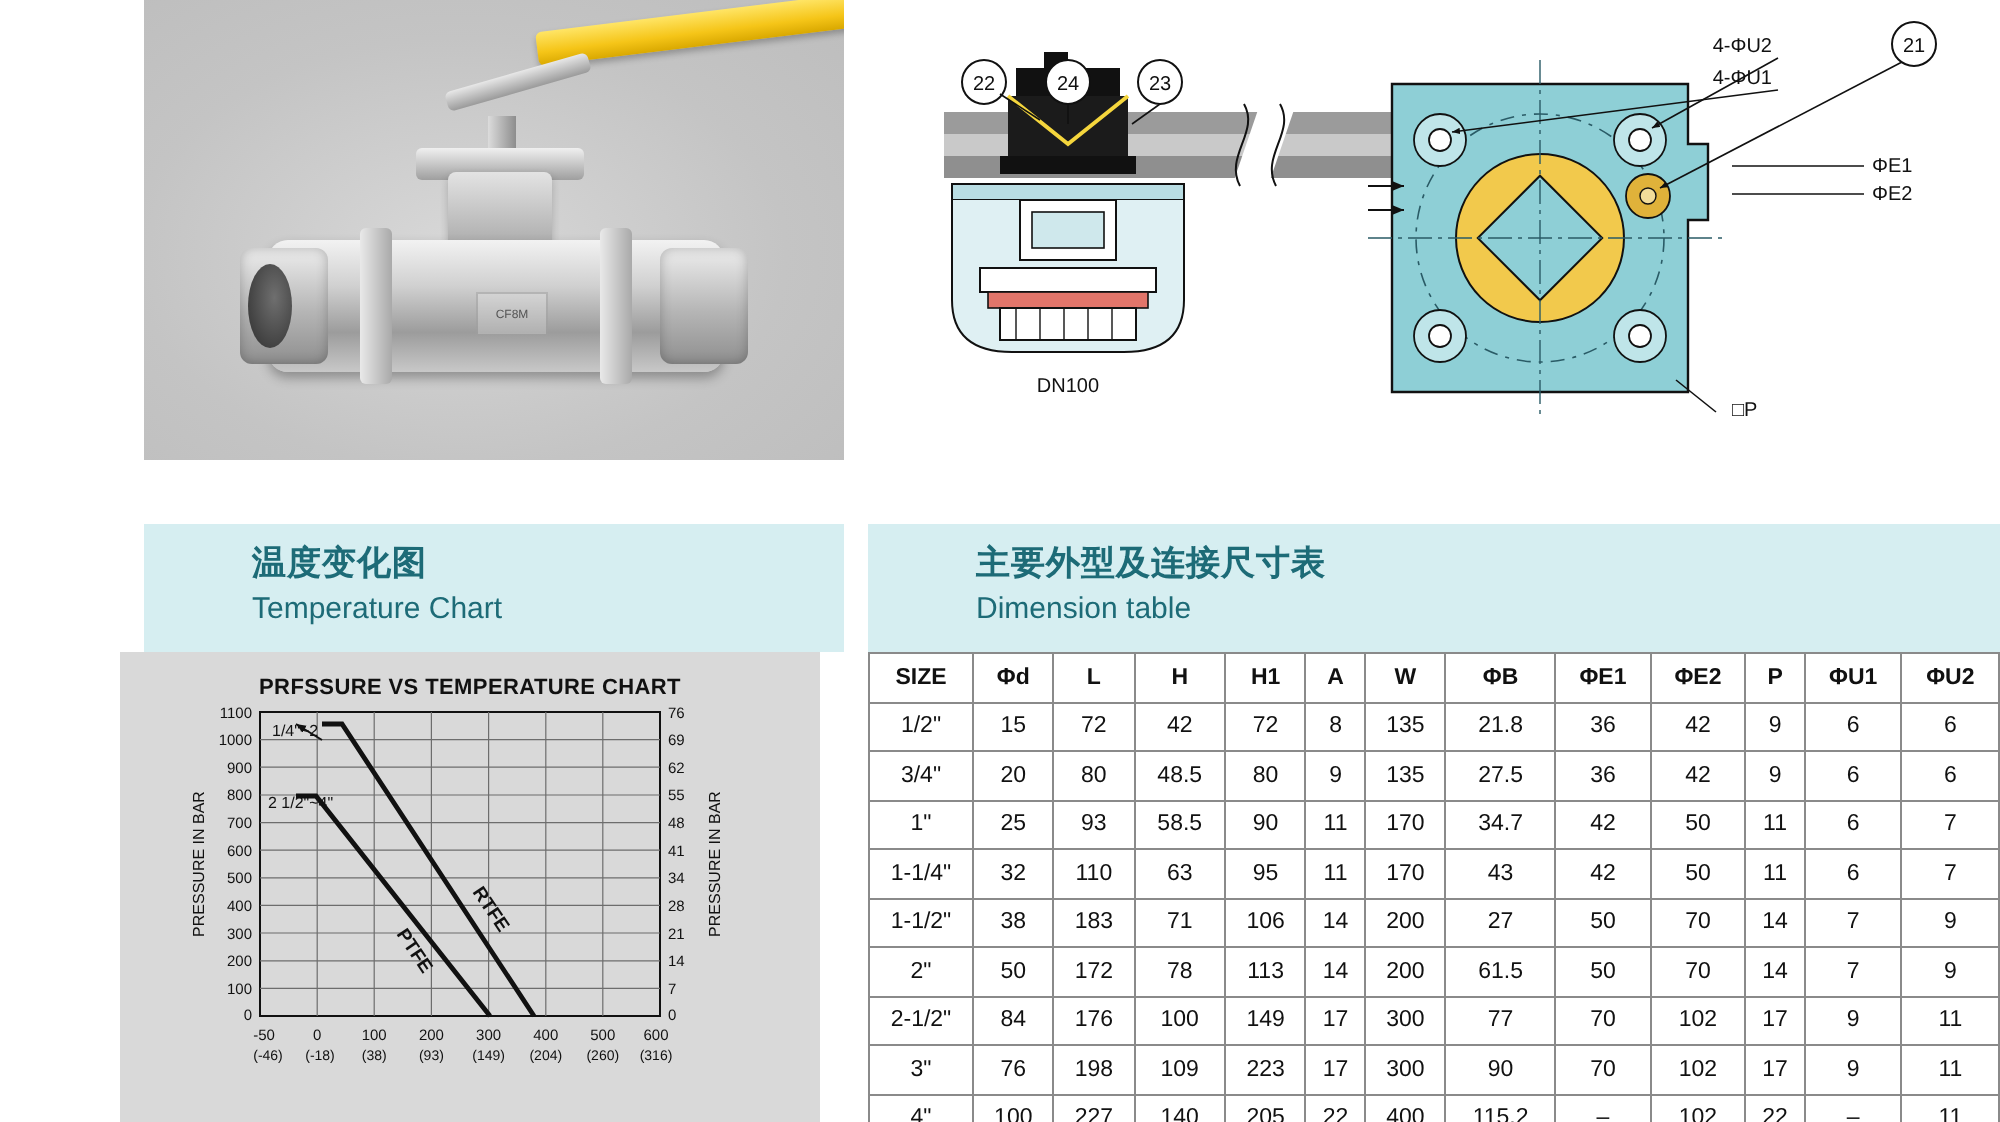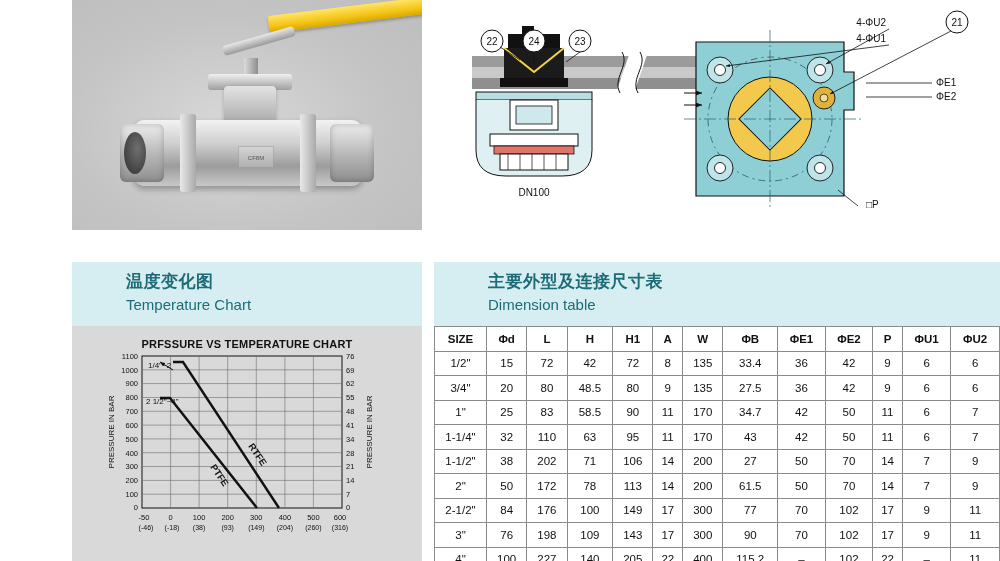--- a/index.html
+++ b/index.html
@@ -99,21 +99,21 @@
     color:#0e5c6b;
     padding:8px 0 0 54px;
   }
   .hdr.left  { left:72px;  top:262px; width:350px; }
   .hdr.right { left:434px; top:262px; width:566px; }
   .hdr .cn { font-size:17px; font-weight:bold; letter-spacing:.5px; color:#1d6b77; }
   .hdr .en { font-size:15px; margin-top:3px; color:#1d6b77; }
 
   
   .chart-panel {
-    position:absolute; left:72px; top:326px; width:350px; height:235px;
+    position:absolute; left:60px; top:326px; width:350px; height:235px;
     background:#d9d9d9;
   }
   .chart-title {
     position:absolute; left:0; top:12px; width:100%;
     text-align:center; font-size:11px; color:#111; font-weight:bold;
     letter-spacing:.2px;
   }
   .chart-panel svg { position:absolute; left:0; top:0; }
 
   
@@ -382,21 +382,21 @@
       </thead>
       <tbody>
         <tr>
           <td>1/2"</td>
           <td>15</td>
           <td>72</td>
           <td>42</td>
           <td>72</td>
           <td>8</td>
           <td>135</td>
-          <td>33.4</td>
+          <td>21.8</td>
           <td>36</td>
           <td>42</td>
           <td>9</td>
           <td>6</td>
           <td>6</td>
         </tr>
         <tr>
           <td>3/4"</td>
           <td>20</td>
           <td>80</td>
@@ -407,21 +407,21 @@
           <td>27.5</td>
           <td>36</td>
           <td>42</td>
           <td>9</td>
           <td>6</td>
           <td>6</td>
         </tr>
         <tr>
           <td>1"</td>
           <td>25</td>
-          <td>83</td>
+          <td>93</td>
           <td>58.5</td>
           <td>90</td>
           <td>11</td>
           <td>170</td>
           <td>34.7</td>
           <td>42</td>
           <td>50</td>
           <td>11</td>
           <td>6</td>
           <td>7</td>
@@ -437,21 +437,21 @@
           <td>43</td>
           <td>42</td>
           <td>50</td>
           <td>11</td>
           <td>6</td>
           <td>7</td>
         </tr>
         <tr>
           <td>1-1/2"</td>
           <td>38</td>
-          <td>202</td>
+          <td>183</td>
           <td>71</td>
           <td>106</td>
           <td>14</td>
           <td>200</td>
           <td>27</td>
           <td>50</td>
           <td>70</td>
           <td>14</td>
           <td>7</td>
           <td>9</td>
@@ -484,21 +484,21 @@
           <td>102</td>
           <td>17</td>
           <td>9</td>
           <td>11</td>
         </tr>
         <tr>
           <td>3"</td>
           <td>76</td>
           <td>198</td>
           <td>109</td>
-          <td>143</td>
+          <td>223</td>
           <td>17</td>
           <td>300</td>
           <td>90</td>
           <td>70</td>
           <td>102</td>
           <td>17</td>
           <td>9</td>
           <td>11</td>
         </tr>
         <tr>

